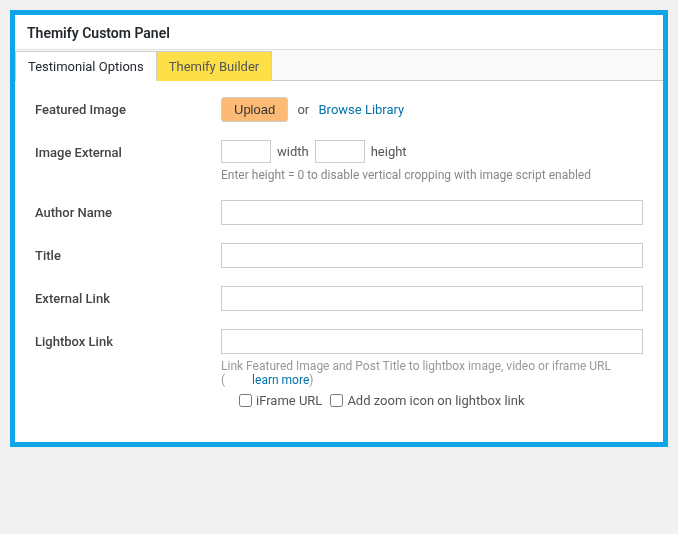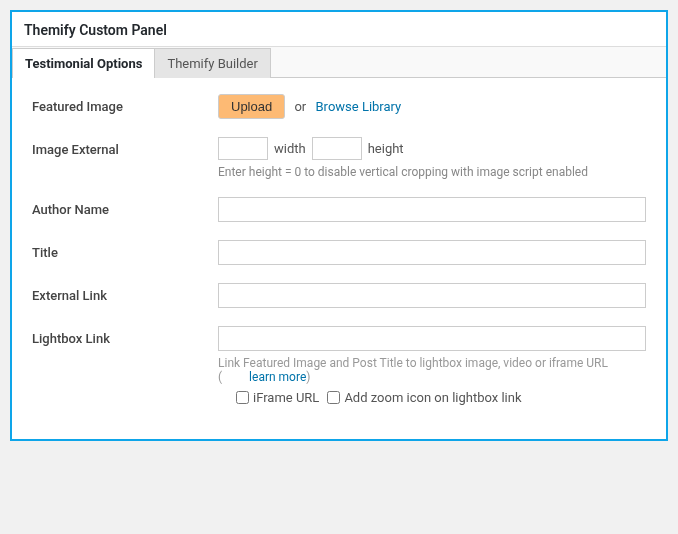--- a/index.html
+++ b/index.html
@@ -5,21 +5,21 @@
     * { box-sizing: border-box; margin: 0; padding: 0; }
     body {
       font-family: -apple-system, BlinkMacSystemFont, "Segoe UI", Roboto, sans-serif;
       font-size: 13px;
       color: #333;
       background: #f1f1f1;
       padding: 10px;
     }
     .panel-container {
       background: #fff;
-      border: 2px solid #0ea5e9;
+      border: 5px solid #0ea5e9;
       max-width: 660px;
     }
     .panel-title {
       font-size: 14px;
       font-weight: 600;
       padding: 10px 12px 8px;
       border-bottom: 1px solid #ddd;
       color: #23282d;
     }
     .tabs {
@@ -27,29 +27,29 @@
       border-bottom: 1px solid #ccc;
       background: #f9f9f9;
     }
     .tab {
       padding: 7px 12px;
       font-size: 13px;
       cursor: pointer;
       border: 1px solid #ccc;
       border-bottom: none;
       margin-right: -1px;
-      background: #e5e5e5;
+      background: #fde047;
       color: #555;
       position: relative;
       top: 1px;
     }
     .tab.active {
       background: #fff;
       color: #23282d;
-      font-weight: 700;
+      font-weight: 400;
       border-color: #ccc;
       border-bottom-color: #fff;
       z-index: 1;
     }
     .tab-content {
       padding: 16px 20px;
     }
     .form-row {
       display: flex;
       align-items: flex-start;

